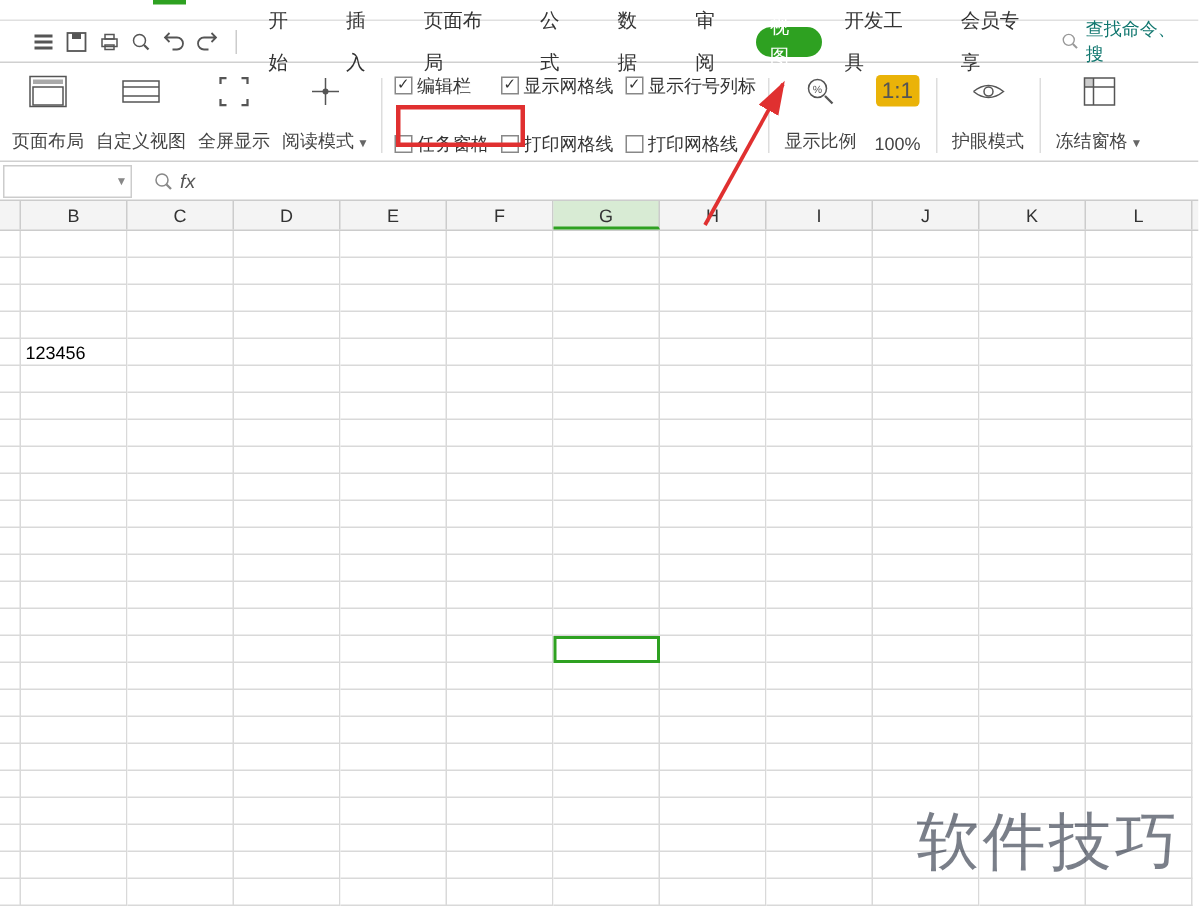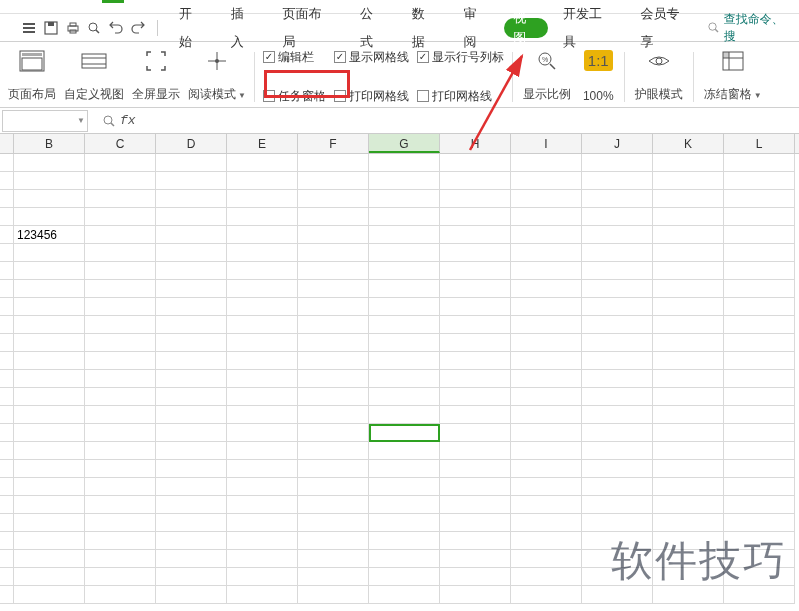--- a/index.html
+++ b/index.html
@@ -31,21 +31,21 @@
 .zoom-btn .icon { height: 28px; display:flex; align-items:center; color:#555; }
 .zoom-btn .label { font-size:12px; color:#444; padding-bottom:4px; }
 .zoom-100 { background:#eab308; border-radius:3px; padding:2px 4px; font-size:15px; }
 
 .red-box { position: absolute; border: 3px solid #e03030; pointer-events: none; }
 .red-arrow { position: absolute; pointer-events: none; }
 
 .formula-bar { height: 26px; border-bottom: 1px solid #ccc; display: flex; align-items: center; }
 .name-box { width: 86px; height: 22px; border: 1px solid #ccc; margin: 0 0 0 2px; display:flex; align-items:center; padding:0 4px; font-size:12px; position:relative; }
 .name-box .arrow { position:absolute; right:2px; font-size:8px; color:#888; }
-.fx-icon { margin: 0 4px 0 14px; color:#666; display:flex; align-items:center; gap:2px;font-family:Liberation Mono, monospace; }
+.fx-icon { margin: 0 4px 0 14px; color:#666; display:flex; align-items:center; gap:2px; }
 .fx-icon .mag { font-size: 13px; }
 .fx-text { font-style: italic; font-size:13px; color:#555; margin-left:2px; }
 
 .sheet { position: relative; }
 .col-headers { display: flex; height: 20px; background: #f4f4f4; border-bottom: 1px solid #ccc; }
 .col-h { width: 71px; border-right: 1px solid #ccc; text-align: center; font-size: 12px; color: #333; line-height: 20px; }
 .col-h:first-child { width: 14px; }
 .col-h.active { background: #d8ebd4; border-bottom: 2px solid #2ea121; }
 
 .grid { position: relative; }

